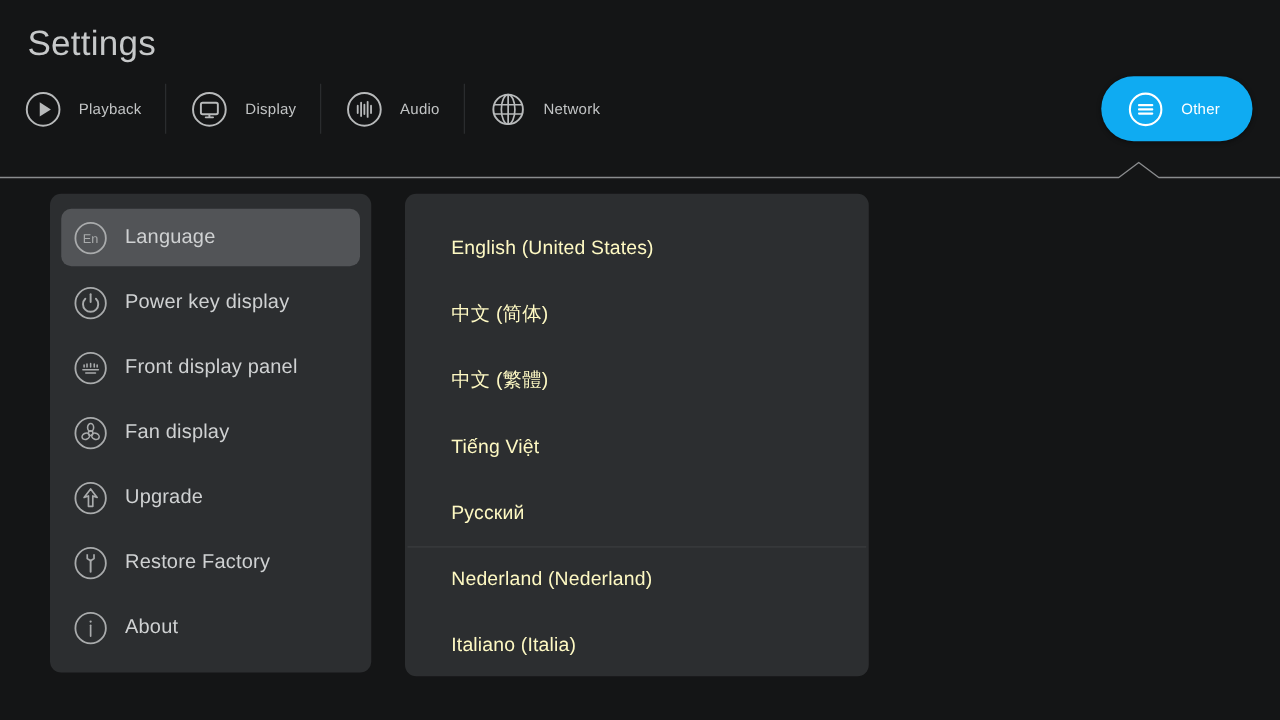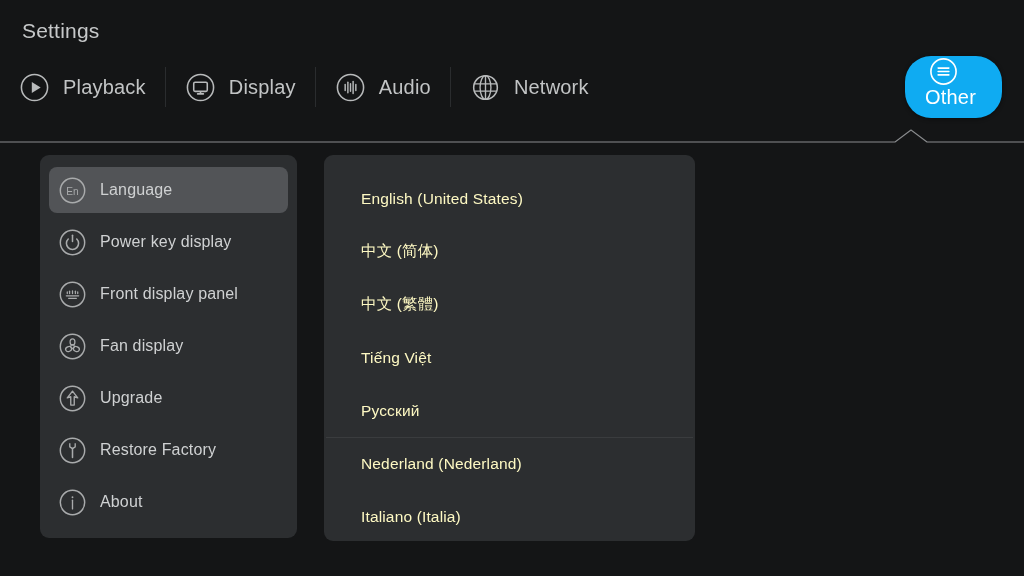--- a/index.html
+++ b/index.html
@@ -16,21 +16,21 @@
     color: #d8d8d8;
     position: relative;
     -webkit-font-smoothing: antialiased;
   }
 
   
   .page-title {
     position: absolute;
     left: 22px;
     top: 19px;
-    font-size: 21px;
+    font-size: 28px;
     font-weight: 400;
     color: #c6c8c9;
     letter-spacing: 0.2px;
   }
 
   
   .tabbar {
     position: absolute;
     left: 0;
     top: 58px;
@@ -40,23 +40,24 @@
     align-items: center;
   }
 
   .tab {
     display: flex;
     align-items: center;
     height: 50px;
     padding: 0 19px;
     position: relative;
     color: #c2c4c5;
-    font-size: 20px;
+    font-size: 12px;
     flex: 0 0 auto;
     border-radius: 25px;
+    justify-content: space-between;
   }
 
   .tab .tab-icon {
     width: 31px;
     height: 31px;
     margin-right: 13px;
     flex: 0 0 auto;
     display: block;
   }
 
@@ -68,24 +69,23 @@
     background: #2a2c2e;
     flex: 0 0 auto;
   }
 
   .tab-spacer { flex: 1 1 auto; }
 
   .tab.active {
     background: #0fabf2;
     color: #ffffff;
     border-radius: 26px;
-    height: 62px;
+    height: 52px;
     padding: 0 26px 0 20px;
     box-shadow: 0 1px 4px rgba(0,0,0,0.45);
-    flex-direction: column;
   }
 
   
   .rule-wrap {
     position: absolute;
     left: 0;
     top: 128px;
     width: 1024px;
     height: 20px;
   }

